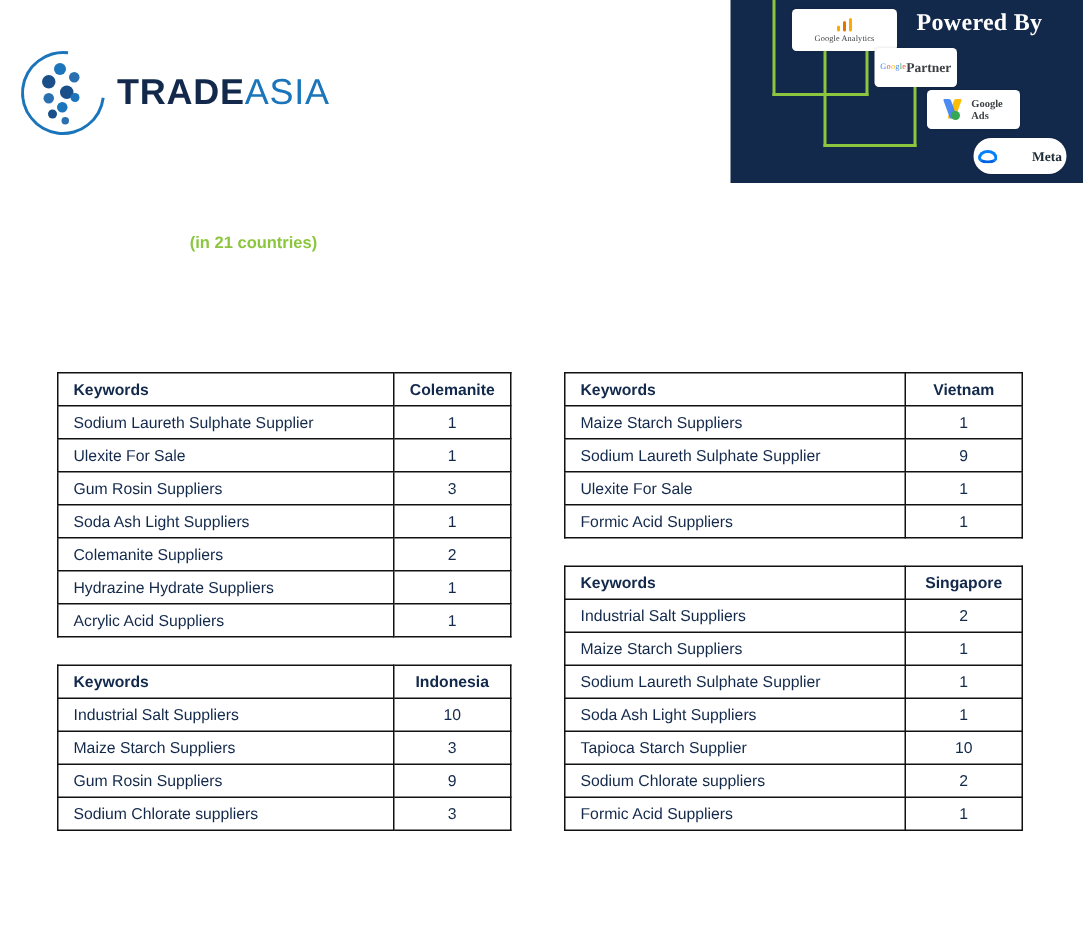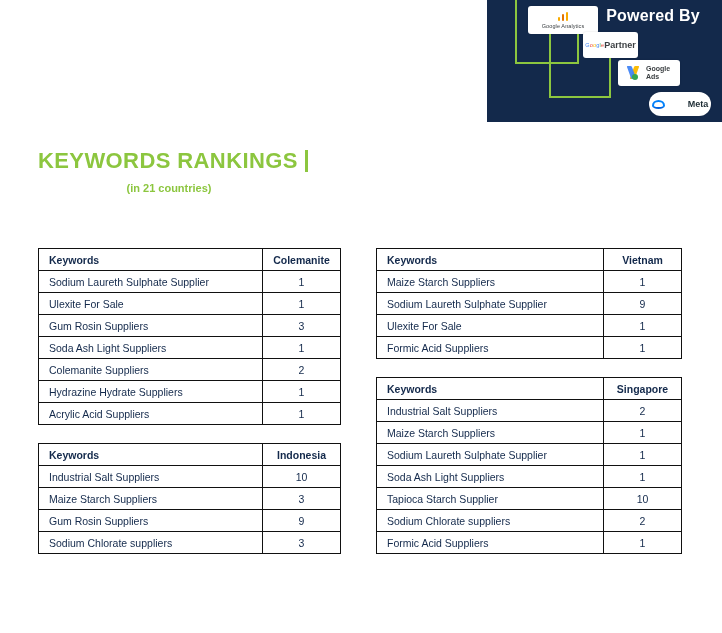--- a/index.html
+++ b/index.html
@@ -23,20 +23,21 @@
     height: 122px;
   }
   .header-dark {
     position: absolute;
     top: 0;
     left: 487px;
     width: 235px;
     height: 122px;
     background: #13294b;
     overflow: hidden;
+    font-family: Liberation Serif, serif;
   }
   .hdr-green-line {
     position: absolute;
     background: #8cc63f;
   }
   .l1 { left: 28px;  top: -6px;  width: 2px; height: 70px; }
   .l2 { left: 28px;  top: 62px;  width: 64px; height: 2px; }
   .l3 { left: 90px;  top: 10px;  width: 2px; height: 54px; }
   .l4 { left: 62px;  top: 28px;  width: 2px; height: 70px; }
   .l5 { left: 62px;  top: 96px;  width: 62px; height: 2px; }
@@ -250,27 +251,40 @@
         <div class="gad-text">Ads</div>
       </div>
     </div>
 
     <div class="badge badge-meta">
       <span class="meta-glyph"></span>
       <span class="meta-text">Meta</span>
     </div>
   </div>
 
+  <div class="logo-wrap">
+    <div class="logo-mark">
+      <span class="logo-ring"></span>
+      <span class="dot" style="left:22px; top:8px;  width:8px;  height:8px;  background:#1b75bb;"></span>
+      <span class="dot" style="left:32px; top:14px; width:7px;  height:7px;  background:#2a6fb0;"></span>
+      <span class="dot" style="left:14px; top:16px; width:9px;  height:9px;  background:#1b4f8a;"></span>
+      <span class="dot" style="left:26px; top:23px; width:9px;  height:9px;  background:#1b4f8a;"></span>
+      <span class="dot" style="left:15px; top:28px; width:7px;  height:7px;  background:#2a6fb0;"></span>
+      <span class="dot" style="left:24px; top:34px; width:7px;  height:7px;  background:#1b75bb;"></span>
+      <span class="dot" style="left:33px; top:28px; width:6px;  height:6px;  background:#1b75bb;"></span>
+      <span class="dot" style="left:18px; top:39px; width:6px;  height:6px;  background:#1b4f8a;"></span>
+      <span class="dot" style="left:27px; top:44px; width:5px;  height:5px;  background:#2a6fb0;"></span>
+    </div>
+    <div class="logo-text">
+      <span>TRADE</span><span class="asia">ASIA</span>
+    </div>
+  </div>
 </div>
 
 <div class="title-block">
-  <div class="title-main">
-    <span>KEYWORDS RANKINGS</span>
-    <span class="title-bar"></span>
-  </div>
   <div class="title-sub">(in 21 countries)</div>
 </div>
 
 <div class="col-left">
     <table class="kw">
       <thead>
         <tr>
           <th>Keywords</th>
           <th class="country">Colemanite</th>
         </tr>

